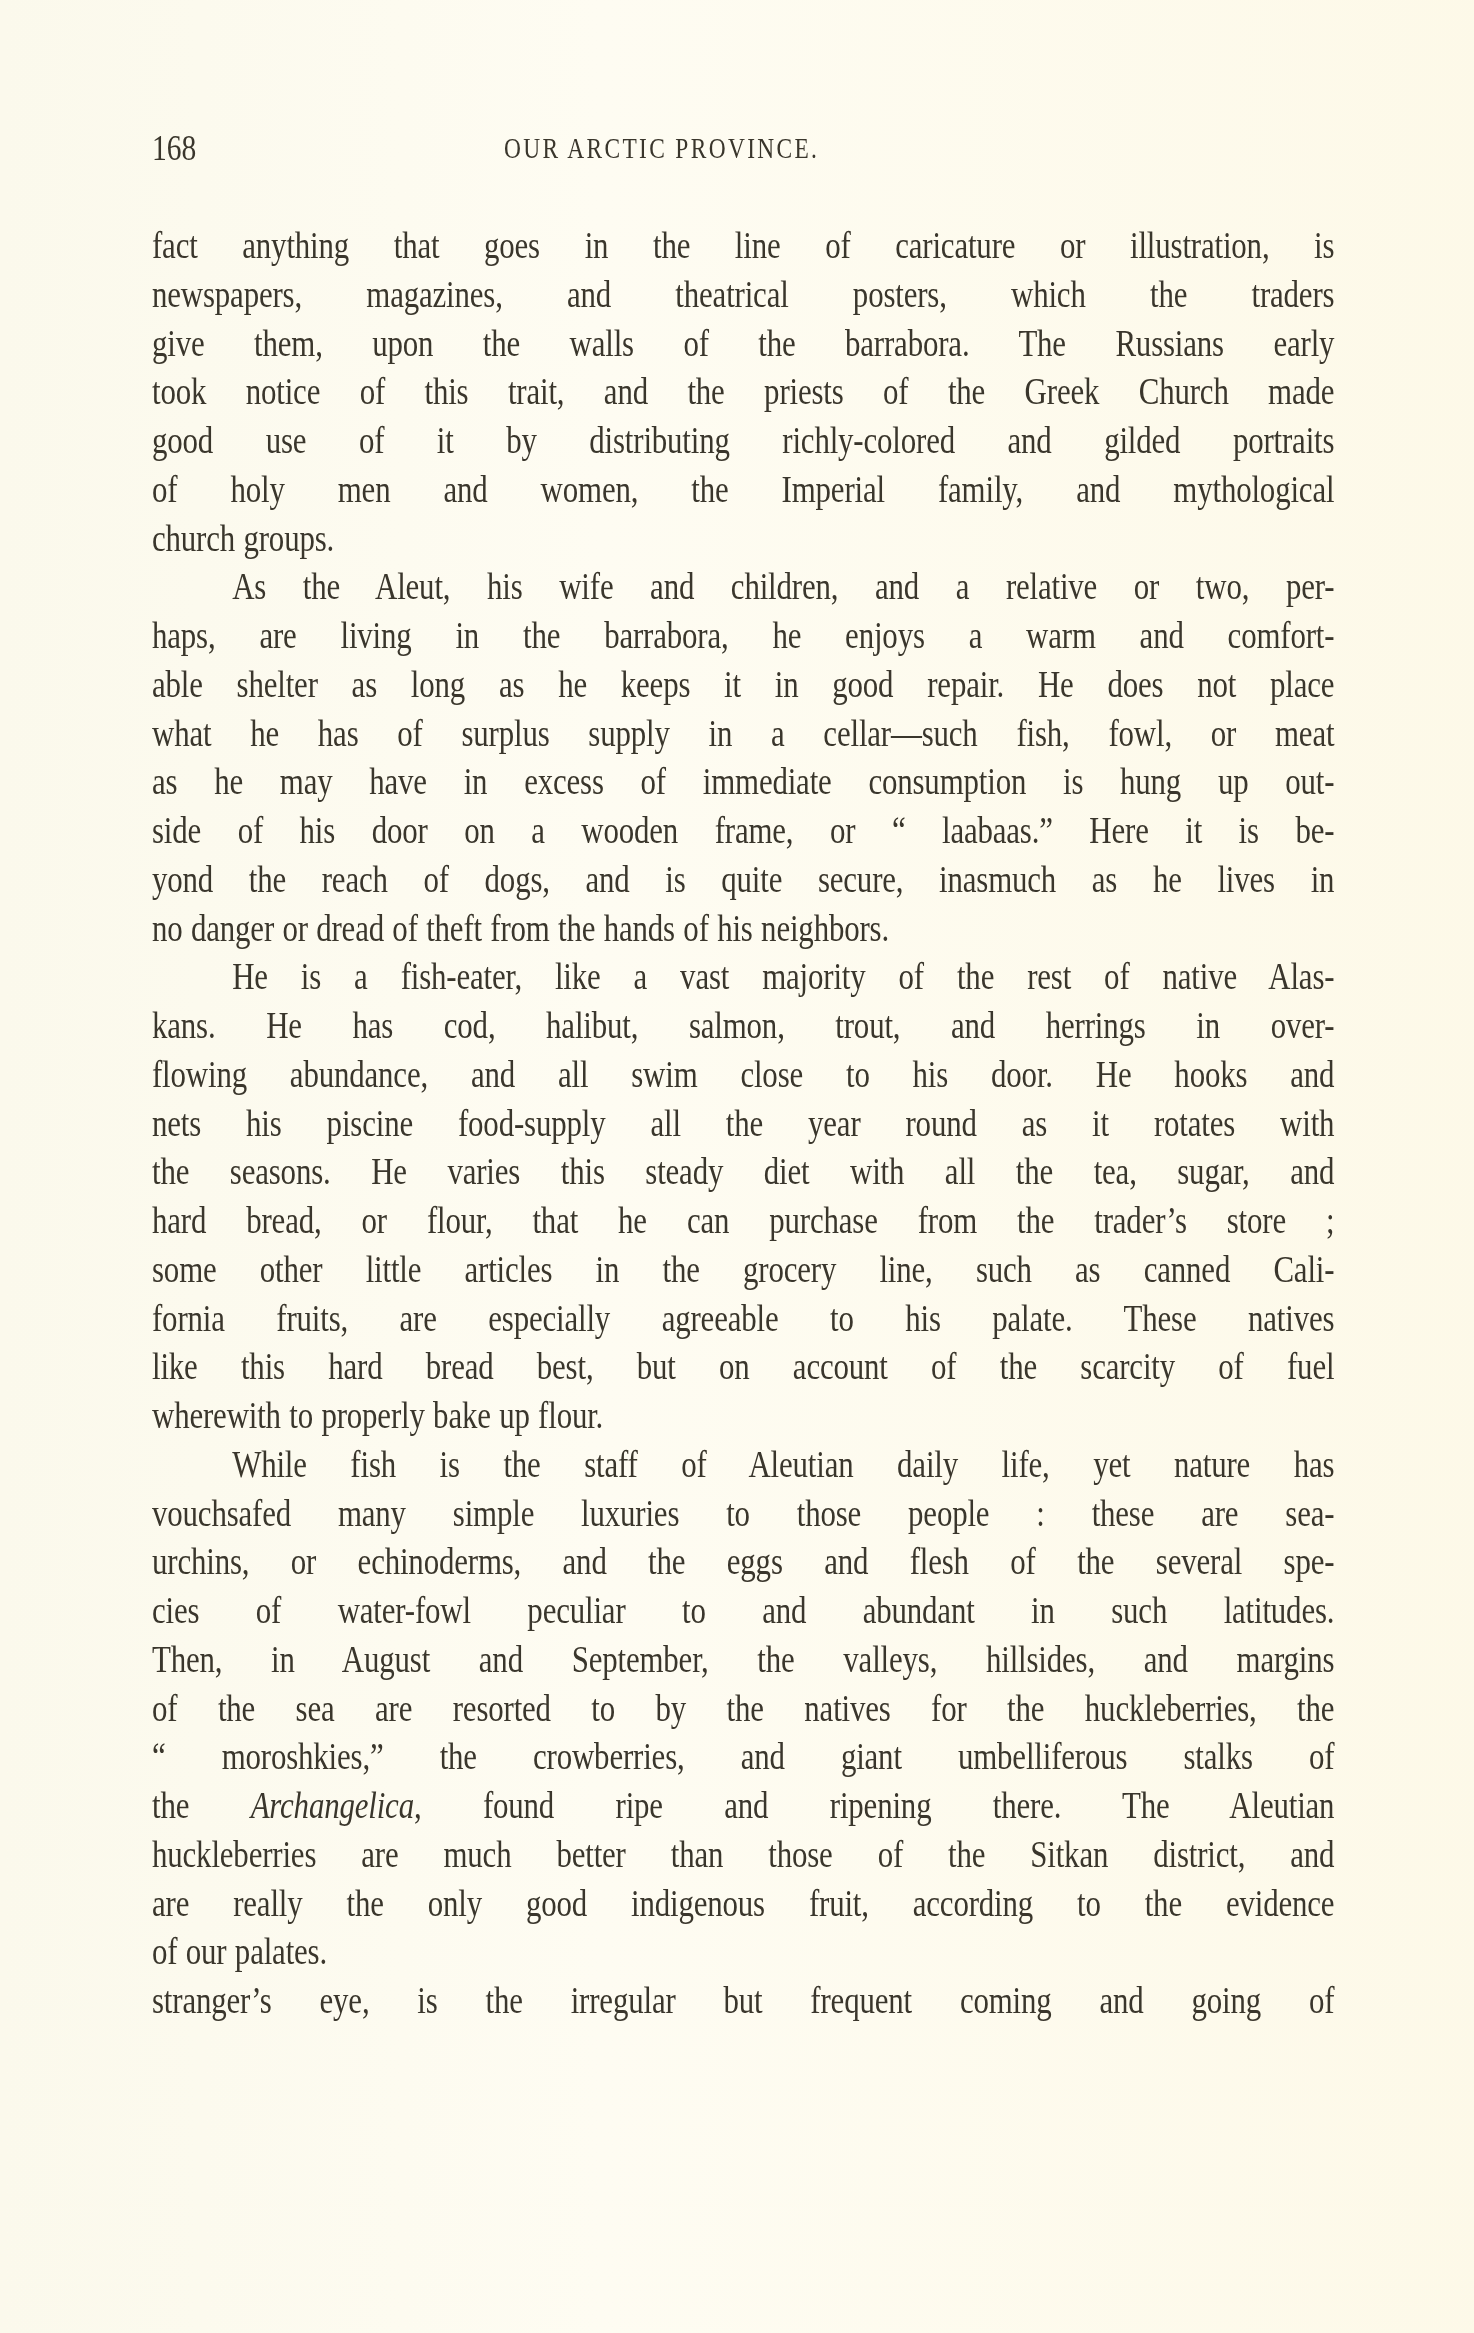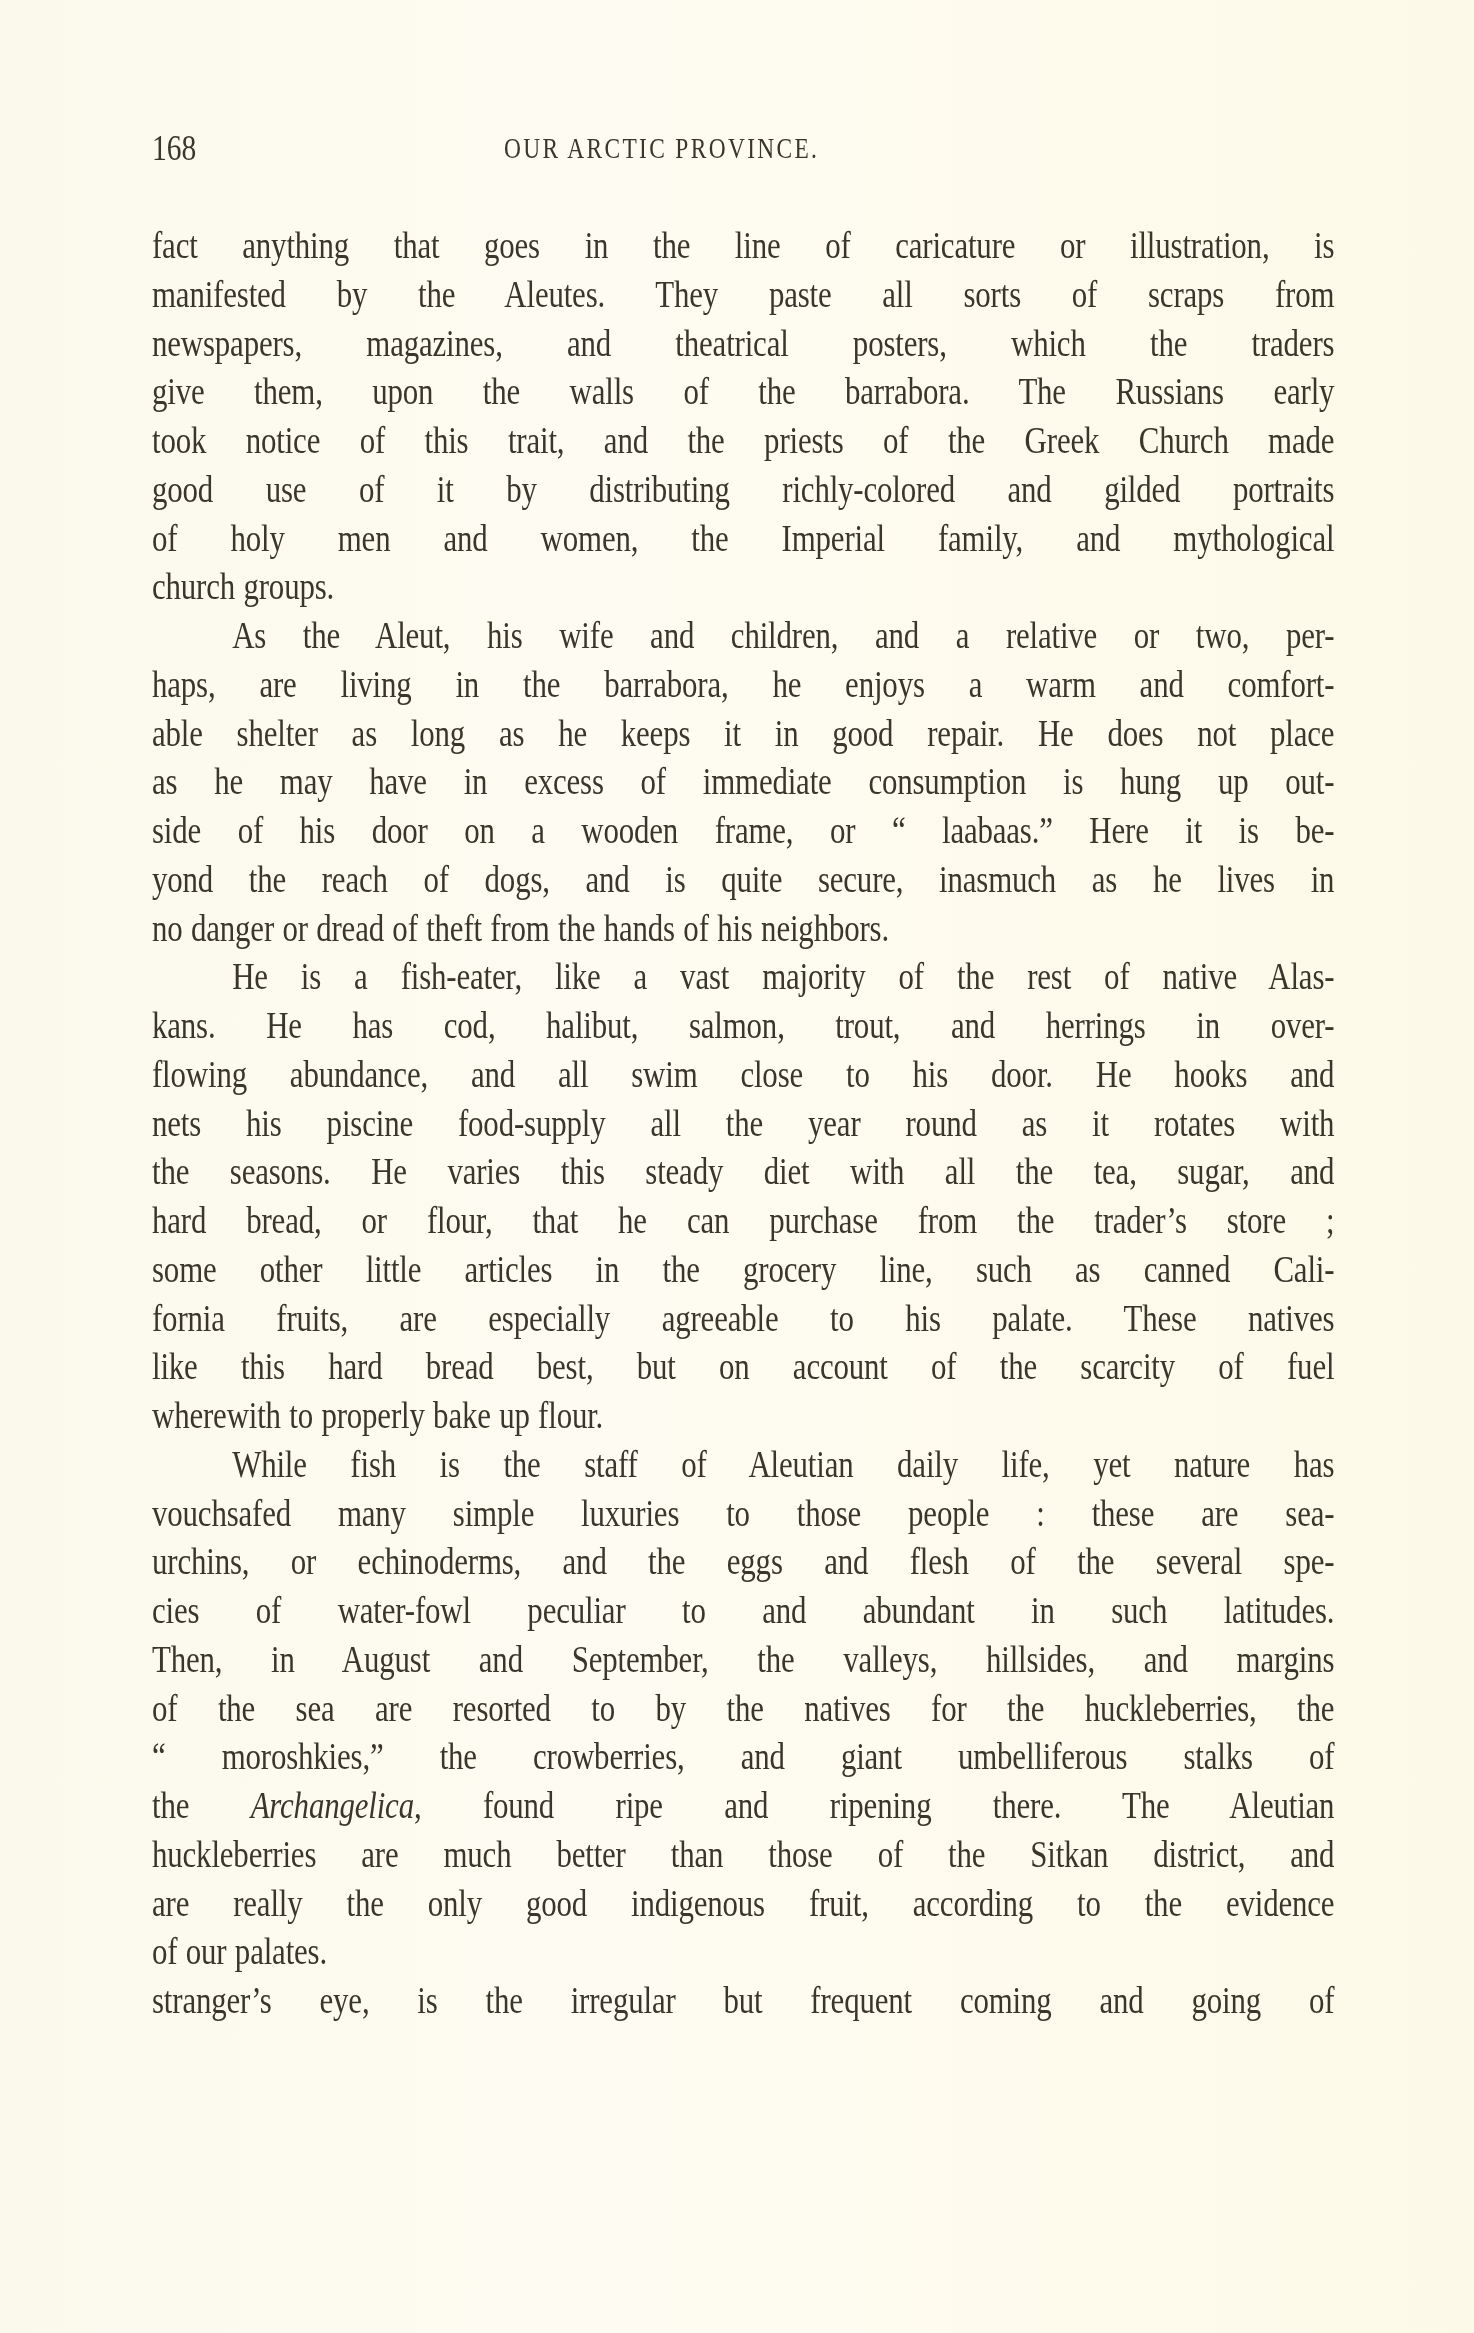--- a/index.html
+++ b/index.html
@@ -60,23 +60,20 @@
   <div class="running-head">
     <span class="page-number">168</span>
     <span class="running-title">OUR ARCTIC PROVINCE.</span>
   </div>
   <div class="body-text" id="body-text">
       <div>
         <div class="line">
           <span class="txt">fact anything that goes in the line of caricature or illustration, is</span>
         </div>
         <div class="line">
-          <span class="txt">manifested by the Aleutes.  They paste all sorts of scraps from</span>
-        </div>
-        <div class="line">
           <span class="txt">newspapers, magazines, and theatrical posters, which the traders</span>
         </div>
         <div class="line">
           <span class="txt">give them, upon the walls of the barrabora.  The Russians early</span>
         </div>
         <div class="line">
           <span class="txt">took notice of this trait, and the priests of the Greek Church made</span>
         </div>
         <div class="line">
           <span class="txt">good use of it by distributing richly-colored and gilded portraits</span>
@@ -90,20 +87,23 @@
       </div>
       <div>
         <div class="line indent">
           <span class="txt">As the Aleut, his wife and children, and a relative or two, per-</span>
         </div>
         <div class="line">
           <span class="txt">haps, are living in the barrabora, he enjoys a warm and comfort-</span>
         </div>
         <div class="line">
           <span class="txt">able shelter as long as he keeps it in good repair.  He does not place</span>
+        </div>
+        <div class="line">
+          <span class="txt">what he has of surplus supply in a cellar—such fish, fowl, or meat</span>
         </div>
         <div class="line">
           <span class="txt">as he may have in excess of immediate consumption is hung up out-</span>
         </div>
         <div class="line">
           <span class="txt">side of his door on a wooden frame, or “ laabaas.”  Here it is be-</span>
         </div>
         <div class="line">
           <span class="txt">yond the reach of dogs, and is quite secure, inasmuch as he lives in</span>
         </div>

